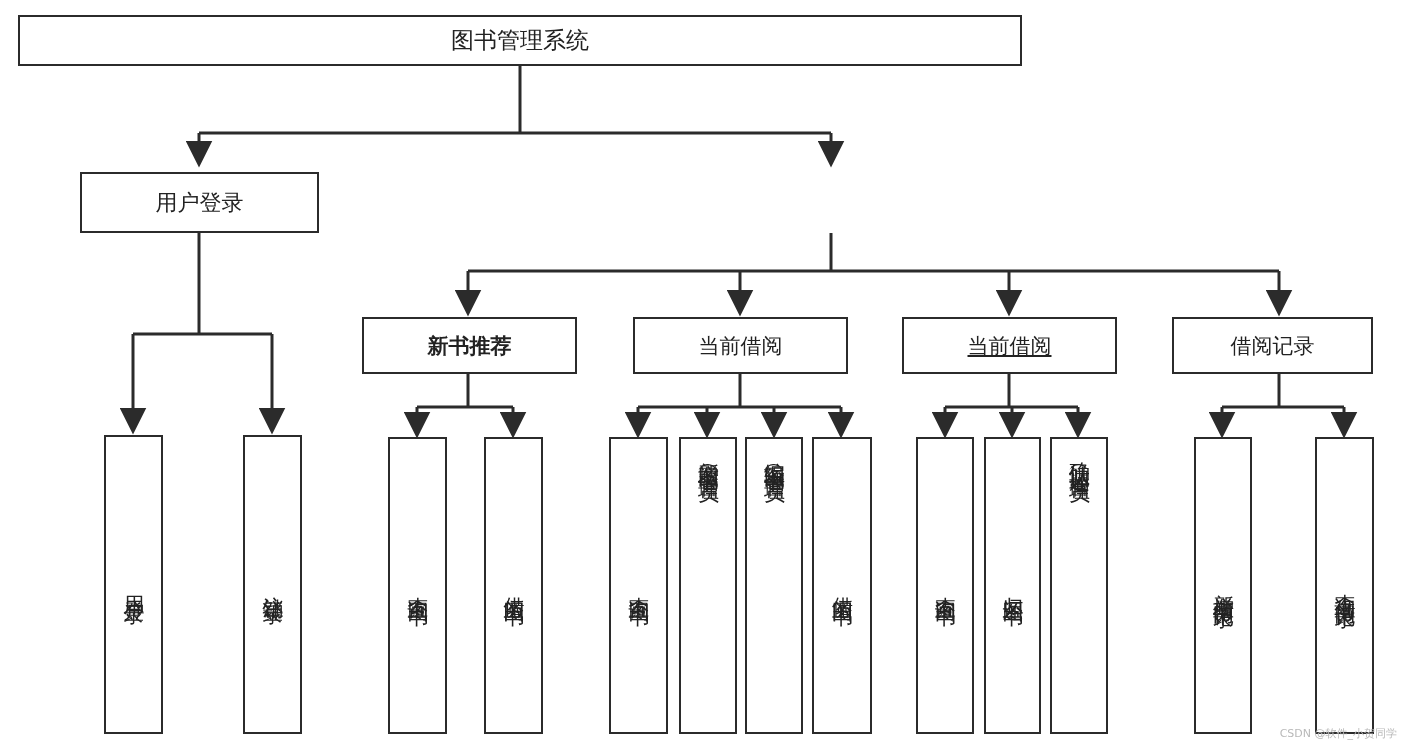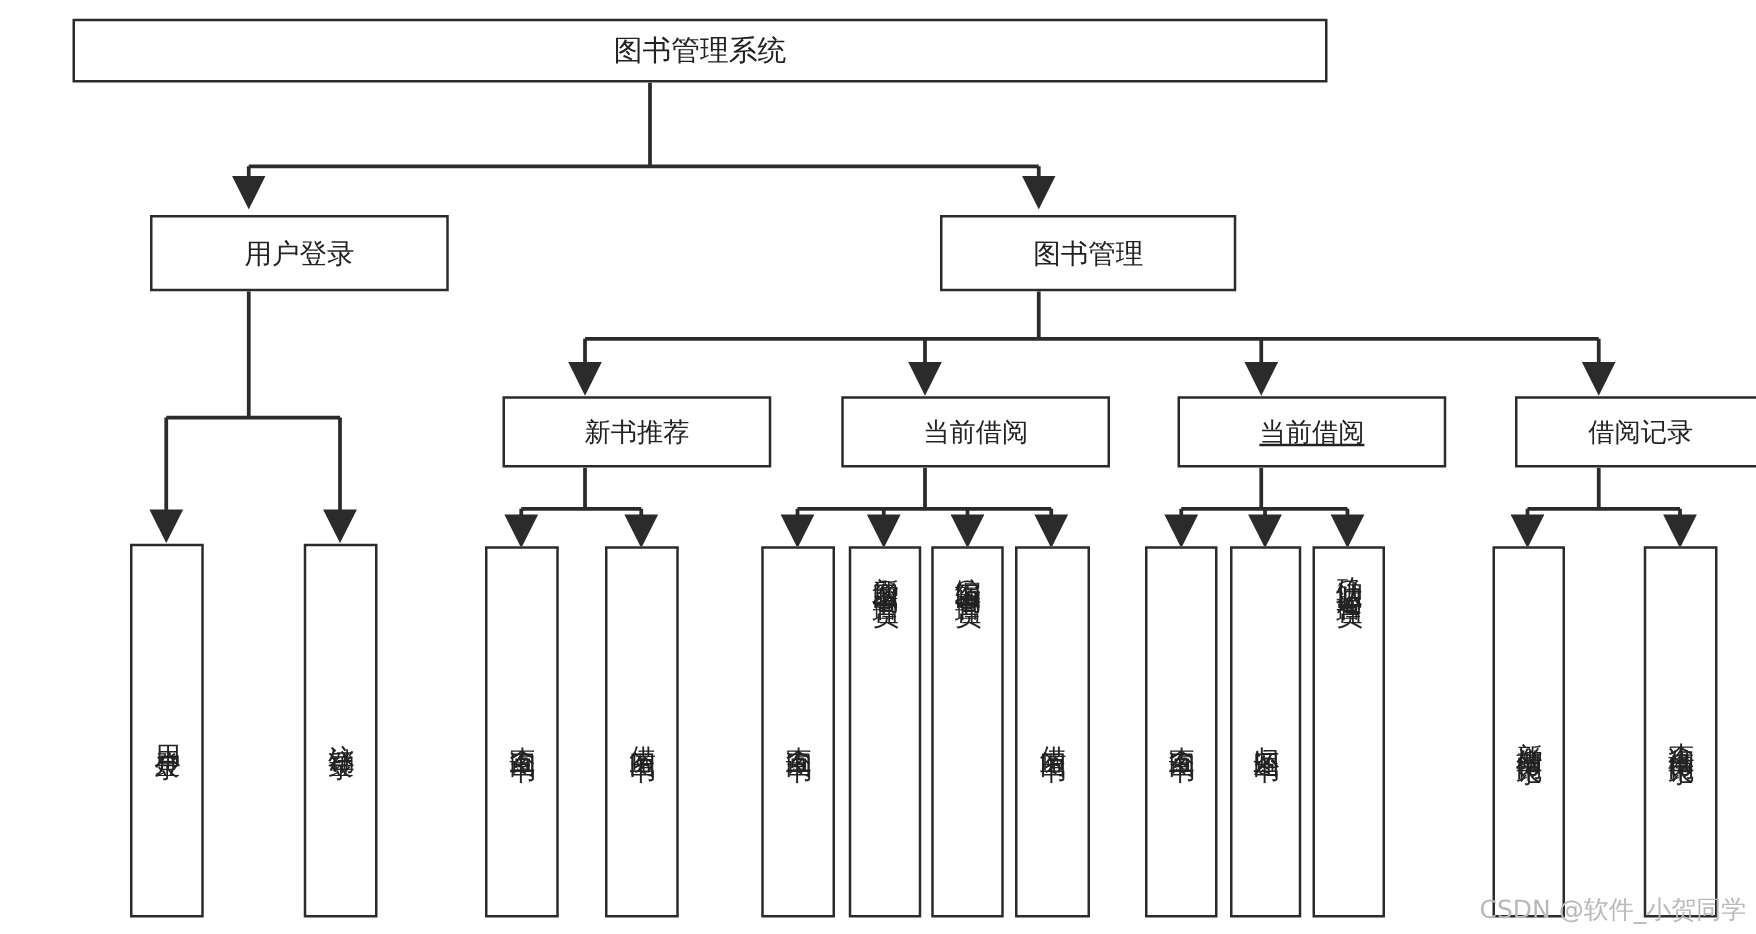--- a/index.html
+++ b/index.html
@@ -19,21 +19,20 @@
   }
   .node {
     position: absolute;
     box-sizing: border-box;
     background: #ffffff;
     border: 2px solid #2b2b2b;
     display: flex;
     align-items: center;
     justify-content: center;
     color: #222222;
-    margin-left: 40px;
   }
   .node-root {
     font-size: 23px;
   }
   .node-l1 {
     font-size: 22px;
   }
   .node-l2 {
     font-size: 21px;
   }
@@ -64,21 +63,21 @@
     left: 0;
     top: 0;
     width: 1405px;
     height: 747px;
     pointer-events: none;
   }
   .watermark {
     position: absolute;
     right: 8px;
     bottom: 6px;
-    font-size: 20px;
+    font-size: 11px;
     color: #b9b9b9;
     white-space: nowrap;
   }
 </style>
 </head>
 <body>
 
 <div id="canvas">
 
   <svg class="wires" viewBox="0 0 1405 747">
@@ -132,25 +131,22 @@
   </svg>
 
   <div class="node node-root" style="left:18px; top:15px; width:1004px; height:51px;">
     <span>图书管理系统</span>
   </div>
 
   <div class="node node-l1" style="left:80px; top:172px; width:239px; height:61px;">
     <span>用户登录</span>
   </div>
 
-  <div class="node node-l1" style="left:712px; top:172px; width:237px; height:61px;">
-    <span>图书管理</span>
-  </div>
-
-  <div class="node node-l2" style="left:362px; top:317px; width:215px; height:57px;">
+
+  <div class="node node-l2" style="left:362px; top:317px; width:215px; height:57px;font-weight:bold;">
     <span>新书推荐</span>
   </div>
 
   <div class="node node-l2" style="left:633px; top:317px; width:215px; height:57px;">
     <span>当前借阅</span>
   </div>
 
   <div class="node node-l2" style="left:902px; top:317px; width:215px; height:57px;text-decoration:underline;">
     <span>当前借阅</span>
   </div>

